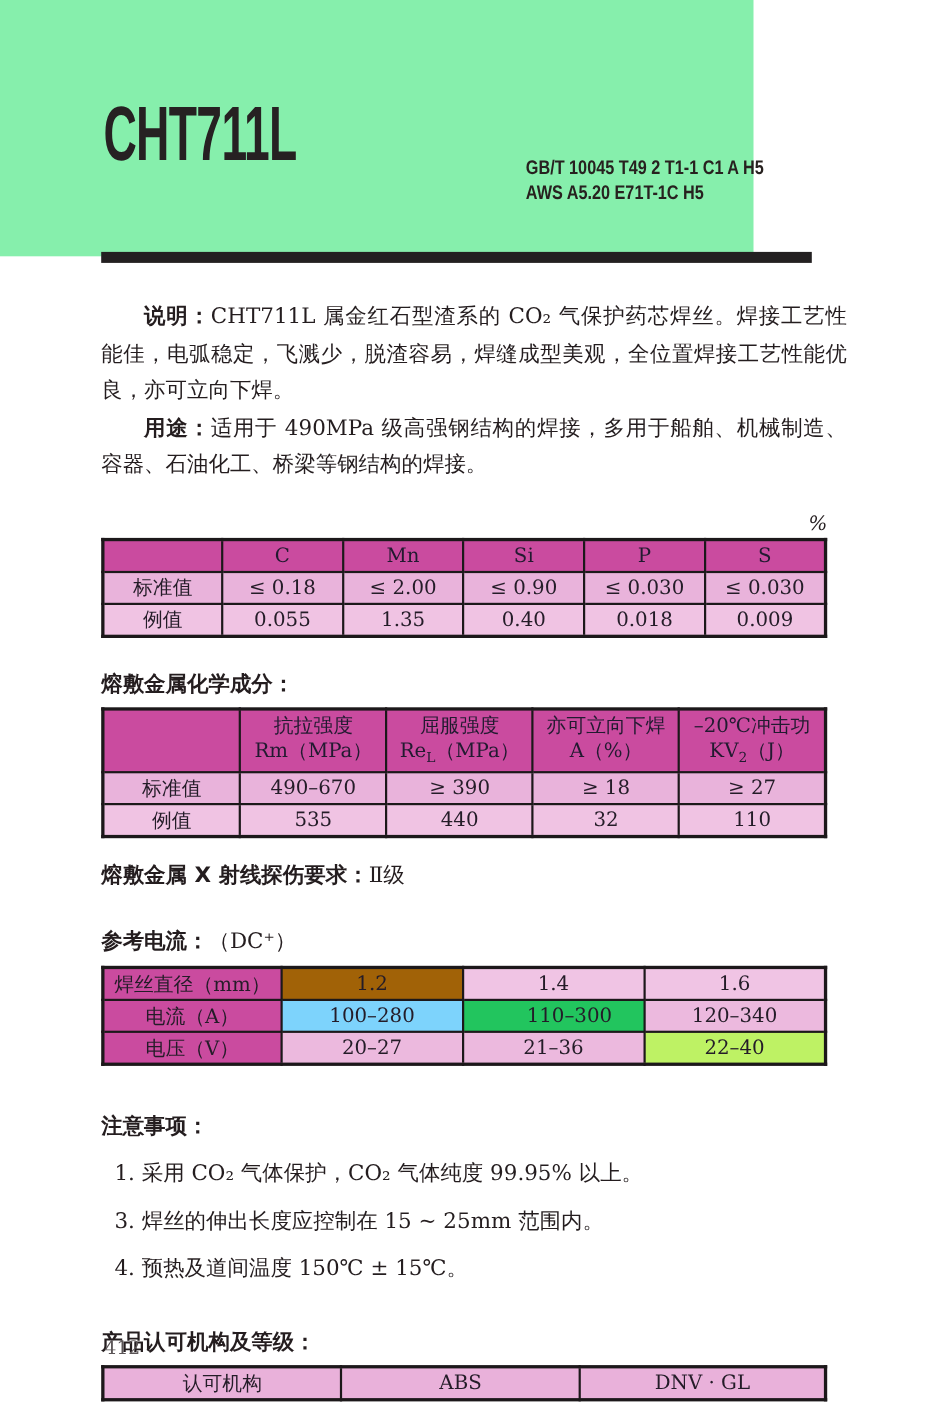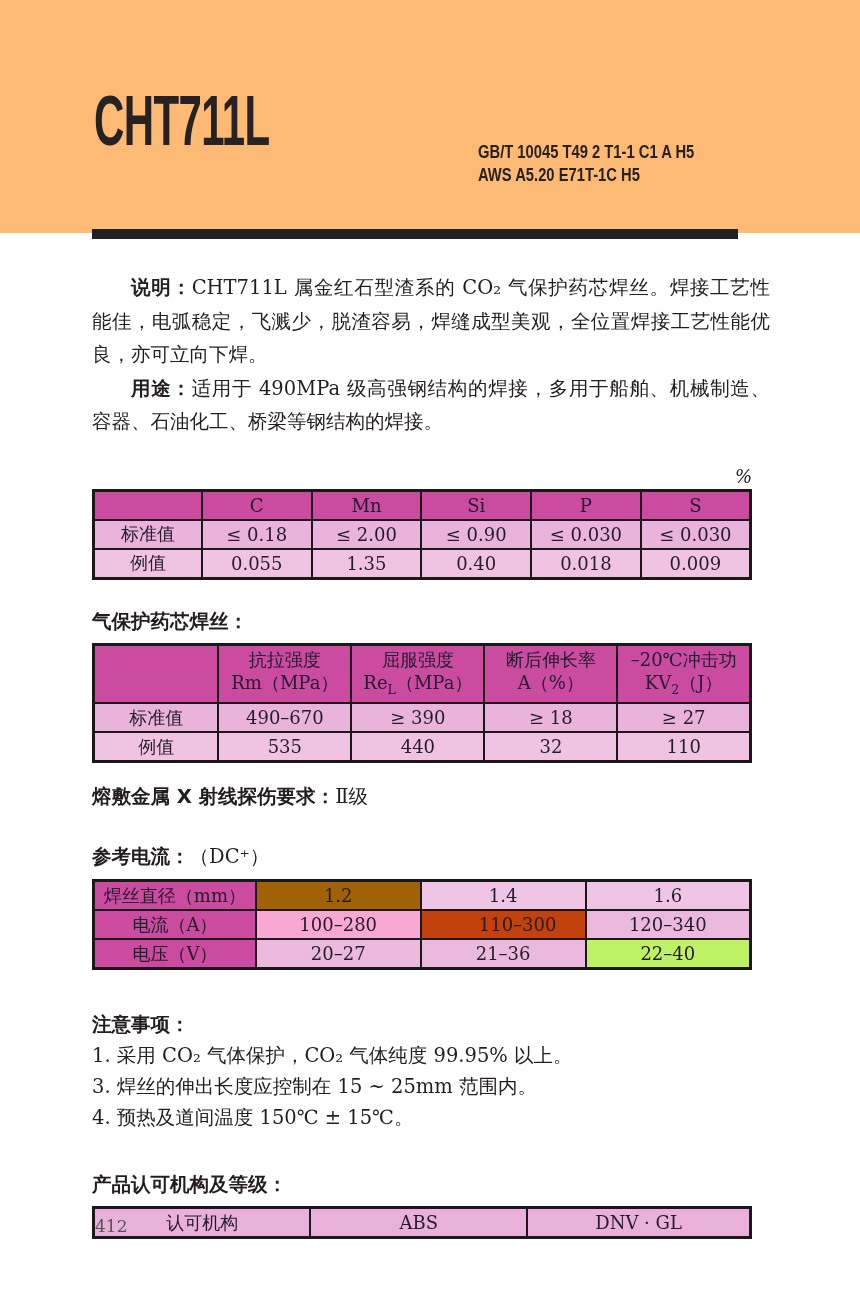--- a/index.html
+++ b/index.html
@@ -1,21 +1,21 @@
 <!DOCTYPE html>
 <html><head>
 <meta charset="utf-8">
 <style>
   html,body{margin:0;padding:0;}
   body{
     width:860px;height:1291px;background:#ffffff;overflow:hidden;
     font-family:"DejaVu Serif", serif;color:#241d1f;position:relative;
   }
   
-  .banner{position:relative;width:860px;height:233px;background:#fdba74;}
+  .banner{position:relative;width:685px;height:233px;background:#86efac;}
   .product-title{
     position:absolute;left:94px;top:86px;line-height:1;
     font-family:"Liberation Sans", sans-serif;font-weight:bold;font-size:70px;
     letter-spacing:-1px;color:#262122;
     transform:scaleX(.60);transform-origin:left top;white-space:nowrap;
   }
   .standards{
     position:absolute;left:478px;top:141px;
     font-family:"Liberation Sans", sans-serif;font-weight:bold;font-size:18px;
     line-height:23px;color:#27211f;
@@ -41,21 +41,21 @@
   .mech-hdr td{height:48px;line-height:23px;padding:2px 2px;}
   .rowA td{background:#e9b3db;}
   .rowB td{background:#f0c3e3;}
   .lblcol{background:#ca4b9f !important;}
   .cert-rowA td{background:#e9b1da;}
   sub{font-size:70%;}
   
   .xray-line{margin-top:20px;font-size:19.5px;}
   .current-line{margin-top:33px;font-size:19.5px;}
   .notes{margin-top:39px;font-size:19.5px;line-height:31px;}
-  .notes-item{margin:0;}
+  .notes-item{margin:12px;}
   .cert-heading{margin-top:40px;}
   .page-number{position:absolute;left:95px;top:1216px;font-size:17px;color:#5a5456;}
 </style>
 </head>
 <body>
 
 <div class="banner">
   <div class="product-title">CHT711L</div>
   <div class="standards">
     <div>GB/T 10045 T49 2 T1-1 C1 A H5</div>
@@ -105,21 +105,21 @@
       <td>0.055</td>
       <td>1.35</td>
       <td>0.40</td>
       <td>0.018</td>
       <td>0.009</td>
     </tr>
   </tbody>
     </table>
 
   <div class="sec-heading" style="margin-top:30px;">
-    <span>气保护药芯焊丝：</span>
+    <span>熔敷金属化学成分：</span>
   </div>
   <table>
     <colgroup>
         <col style="width:19%">
         <col style="width:20.25%">
         <col style="width:20.25%">
         <col style="width:20.25%">
         <col style="width:20.25%">
       </colgroup>
     <tbody>
@@ -127,21 +127,21 @@
       <td></td>
       <td>
         <div>抗拉强度</div>
         <div><span>Rm（MPa）</span><sub></sub><span></span></div>
       </td>
       <td>
         <div>屈服强度</div>
         <div><span>Re</span><sub>L</sub><span>（MPa）</span></div>
       </td>
       <td>
-        <div>断后伸长率</div>
+        <div>亦可立向下焊</div>
         <div><span>A（%）</span><sub></sub><span></span></div>
       </td>
       <td>
         <div>–20℃冲击功</div>
         <div><span>KV</span><sub>2</sub><span>（J）</span></div>
       </td>
     </tr>
     <tr class="rowA">
       <td>标准值</td>
       <td>490–670</td>
@@ -175,22 +175,22 @@
       </colgroup>
     <tbody>
         <tr>
       <td class="lblcol">焊丝直径（mm）</td>
       <td style="background:#a16207;">1.2</td>
       <td style="background:#f0c4e4;">1.4</td>
       <td style="background:#f0c4e4;">1.6</td>
     </tr>
     <tr>
       <td class="lblcol">电流（A）</td>
-      <td style="background:#f9a8d4;">100–280</td>
-      <td style="background:#c2410c;padding-left:33px;">110–300</td>
+      <td style="background:#7dd3fc;">100–280</td>
+      <td style="background:#22c55e;padding-left:33px;">110–300</td>
       <td style="background:#ecb9de;">120–340</td>
     </tr>
     <tr>
       <td class="lblcol">电压（V）</td>
       <td style="background:#ecb9de;">20–27</td>
       <td style="background:#ecb9de;">21–36</td>
       <td style="background:#bef264;">22–40</td>
     </tr>
   </tbody>
     </table>

